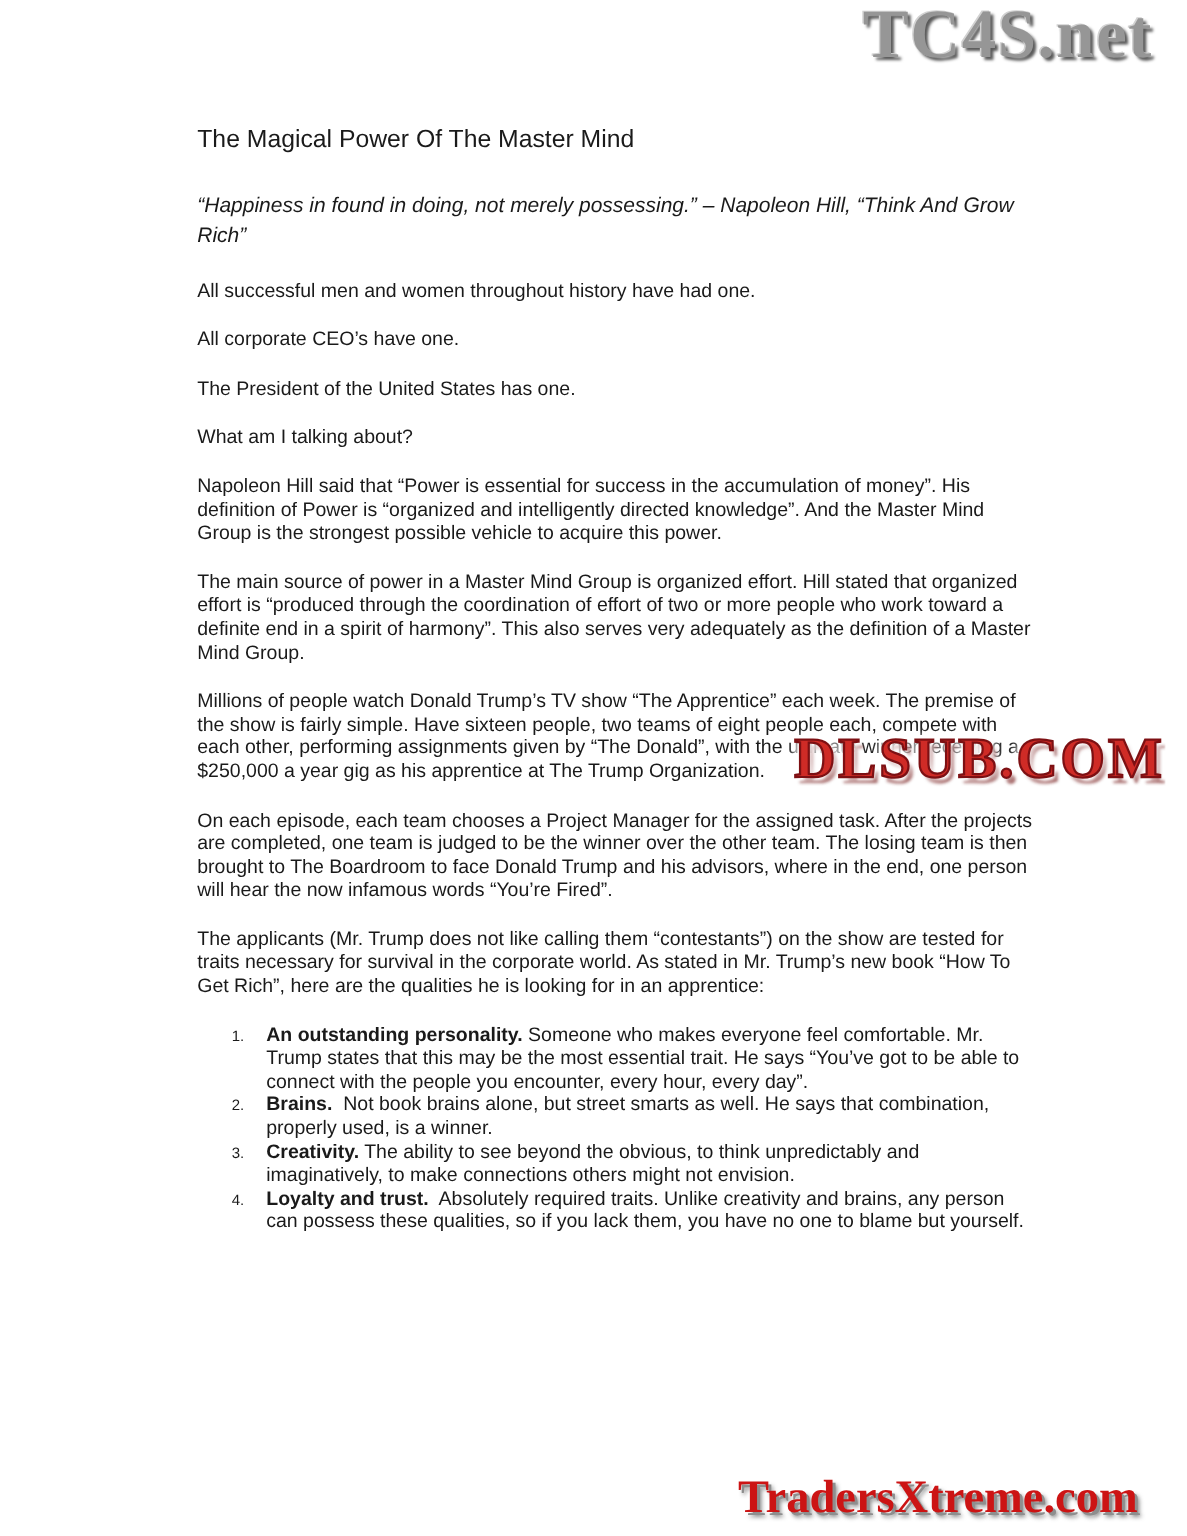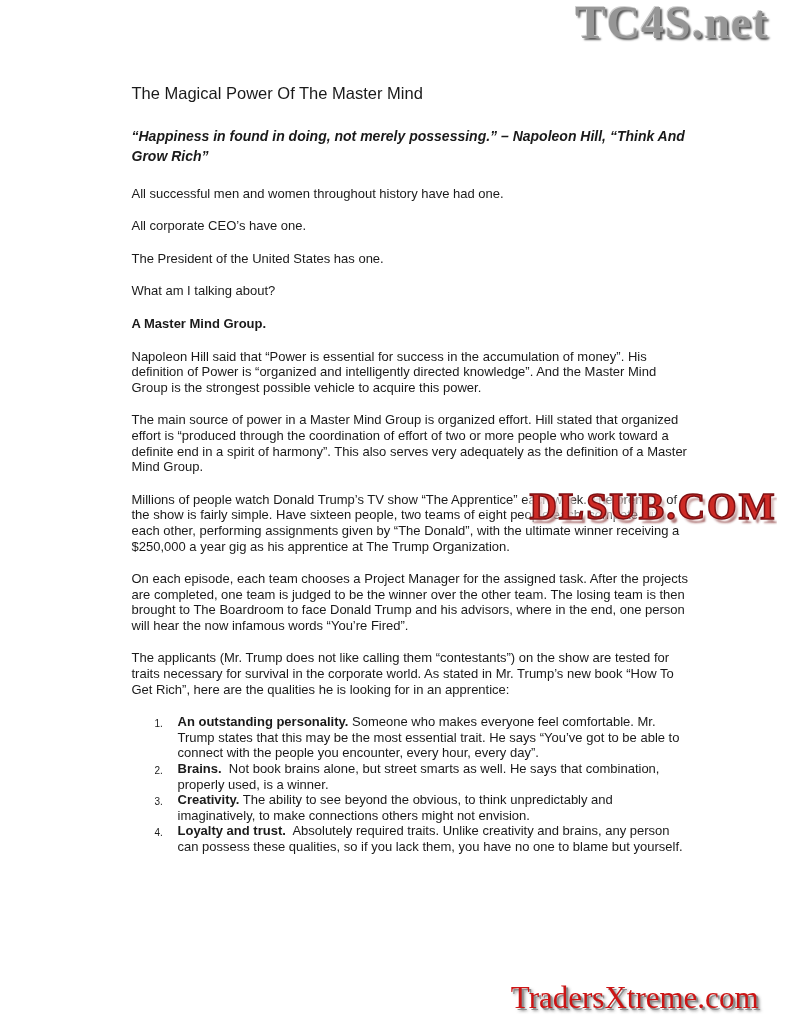--- a/index.html
+++ b/index.html
@@ -21,21 +21,21 @@
     font-size: 13px;
     line-height: 15.6px;
   }
   .doc-title {
     font-size: 16.5px;
     font-weight: 400;
     margin: 0 0 24px 0;
     color: #1a1a1a;
   }
   .quote {
-    font-weight: bold;
+    font-weight: normal;
     font-style: italic;
     font-size: 14px;
     line-height: 20px;
     margin: 0 0 20px 0;
   }
   p.para { margin: 0 0 17px 0; }
   p.emphasis { font-weight: bold; margin: 0 0 17px 0; }
   .qualities-list { margin: 3px 0 0 0; }
   .list-item { display: flex; margin: 0; }
   .list-num {
@@ -79,21 +79,21 @@
       0 0 7px #ffffff,
       0 0 7px #ffffff,
       0 0 10px #ffffff,
       3px 4px 2px rgba(110, 10, 10, 0.75);
   }
   .wm-bottom {
     position: absolute;
     bottom: 10px;
     right: 18px;
     font-family: "Liberation Serif", serif;
-    font-weight: normal;
+    font-weight: bold;
     font-size: 31px;
     line-height: 32px;
     color: #cc1414;
     text-shadow: 2px 2px 0 #8e8e8e, 3px 3px 3px rgba(60,60,60,0.6);
   }
 </style>
 </head>
 <body>
 
 <div class="page">
@@ -103,21 +103,20 @@
   <div class="content">
     <h1 class="doc-title">The Magical Power Of The Master Mind</h1>
 
     <p class="quote">“Happiness in found in doing, not merely possessing.”  – Napoleon Hill, “Think And Grow Rich”</p>
 
     <p class="para">All successful men and women throughout history have had one.</p>
     <p class="para">All corporate CEO’s have one.</p>
     <p class="para">The President of the United States has one.</p>
     <p class="para">What am I talking about?</p>
 
-    <p class="emphasis">A Master Mind Group.</p>
 
     <p class="para">Napoleon Hill said that “Power is essential for success in the accumulation of money”. His definition of Power is “organized and intelligently directed knowledge”. And the Master Mind Group is the strongest possible vehicle to acquire this power.</p>
     <p class="para">The main source of power in a Master Mind Group is organized effort.  Hill stated that organized effort is “produced through the coordination of effort of two or more people who work toward a definite end in a spirit of harmony”. This also serves very adequately as the definition of a Master Mind Group.</p>
     <p class="para">Millions of people watch Donald Trump’s TV show “The Apprentice” each week. The premise of the show is fairly simple. Have sixteen people, two teams of eight people each, compete with each other, performing assignments given by “The Donald”, with the ultimate winner receiving a $250,000 a year gig as his apprentice at The Trump Organization.</p>
     <p class="para">On each episode, each team chooses a Project Manager for the assigned task. After the projects are completed, one team is judged to be the winner over the other team. The losing team is then brought to The Boardroom to face Donald Trump and his advisors, where in the end, one person will hear the now infamous words “You’re Fired”.</p>
     <p class="para">The applicants (Mr. Trump does not like calling them “contestants”) on the show are tested for traits necessary for survival in the corporate world. As stated in Mr. Trump’s new book “How To Get Rich”, here are the qualities he is looking for in an apprentice:</p>
 
     <div class="qualities-list">
 
       <div class="list-item">

